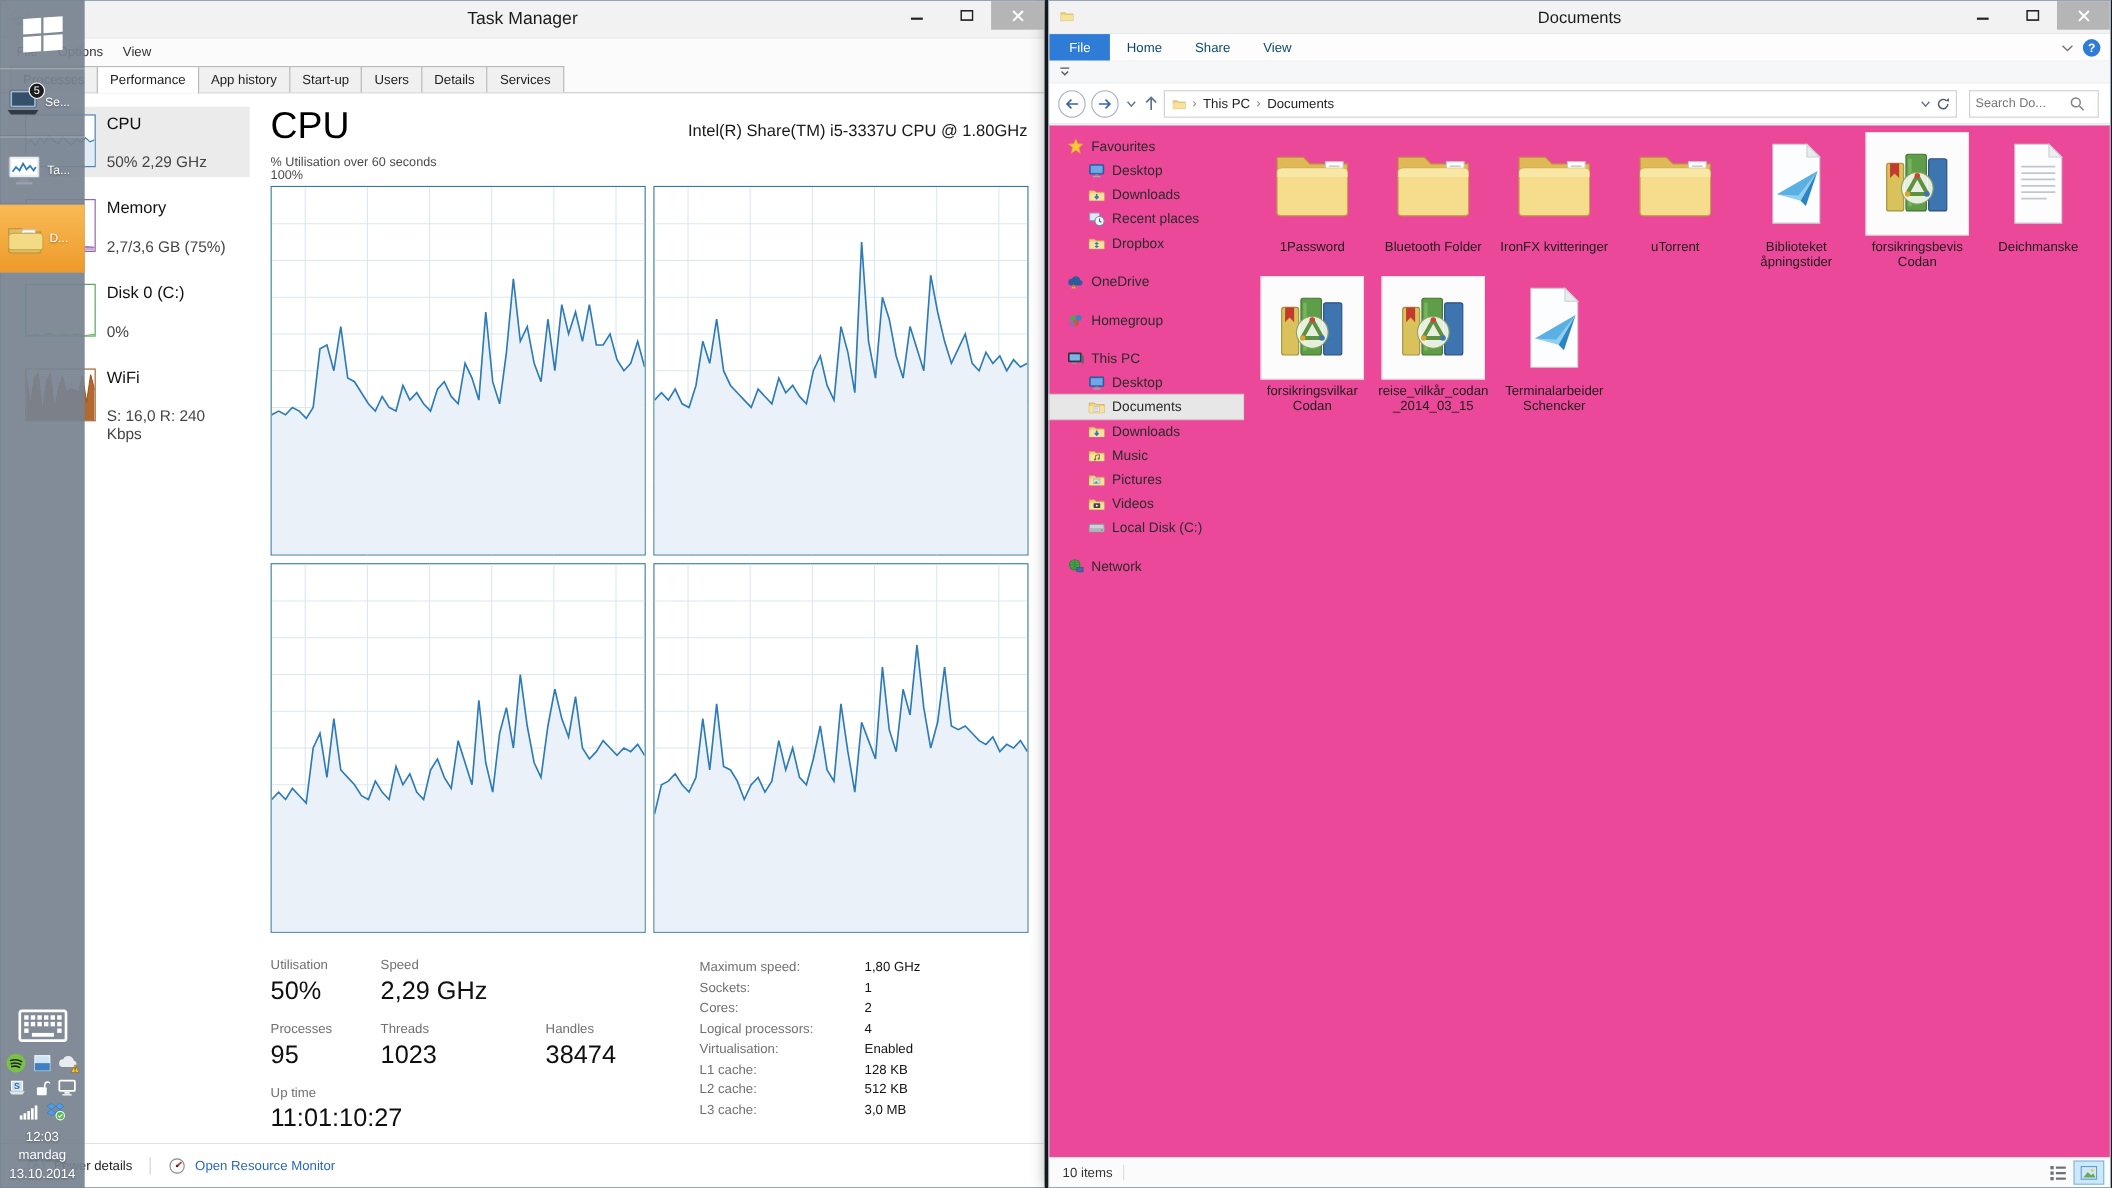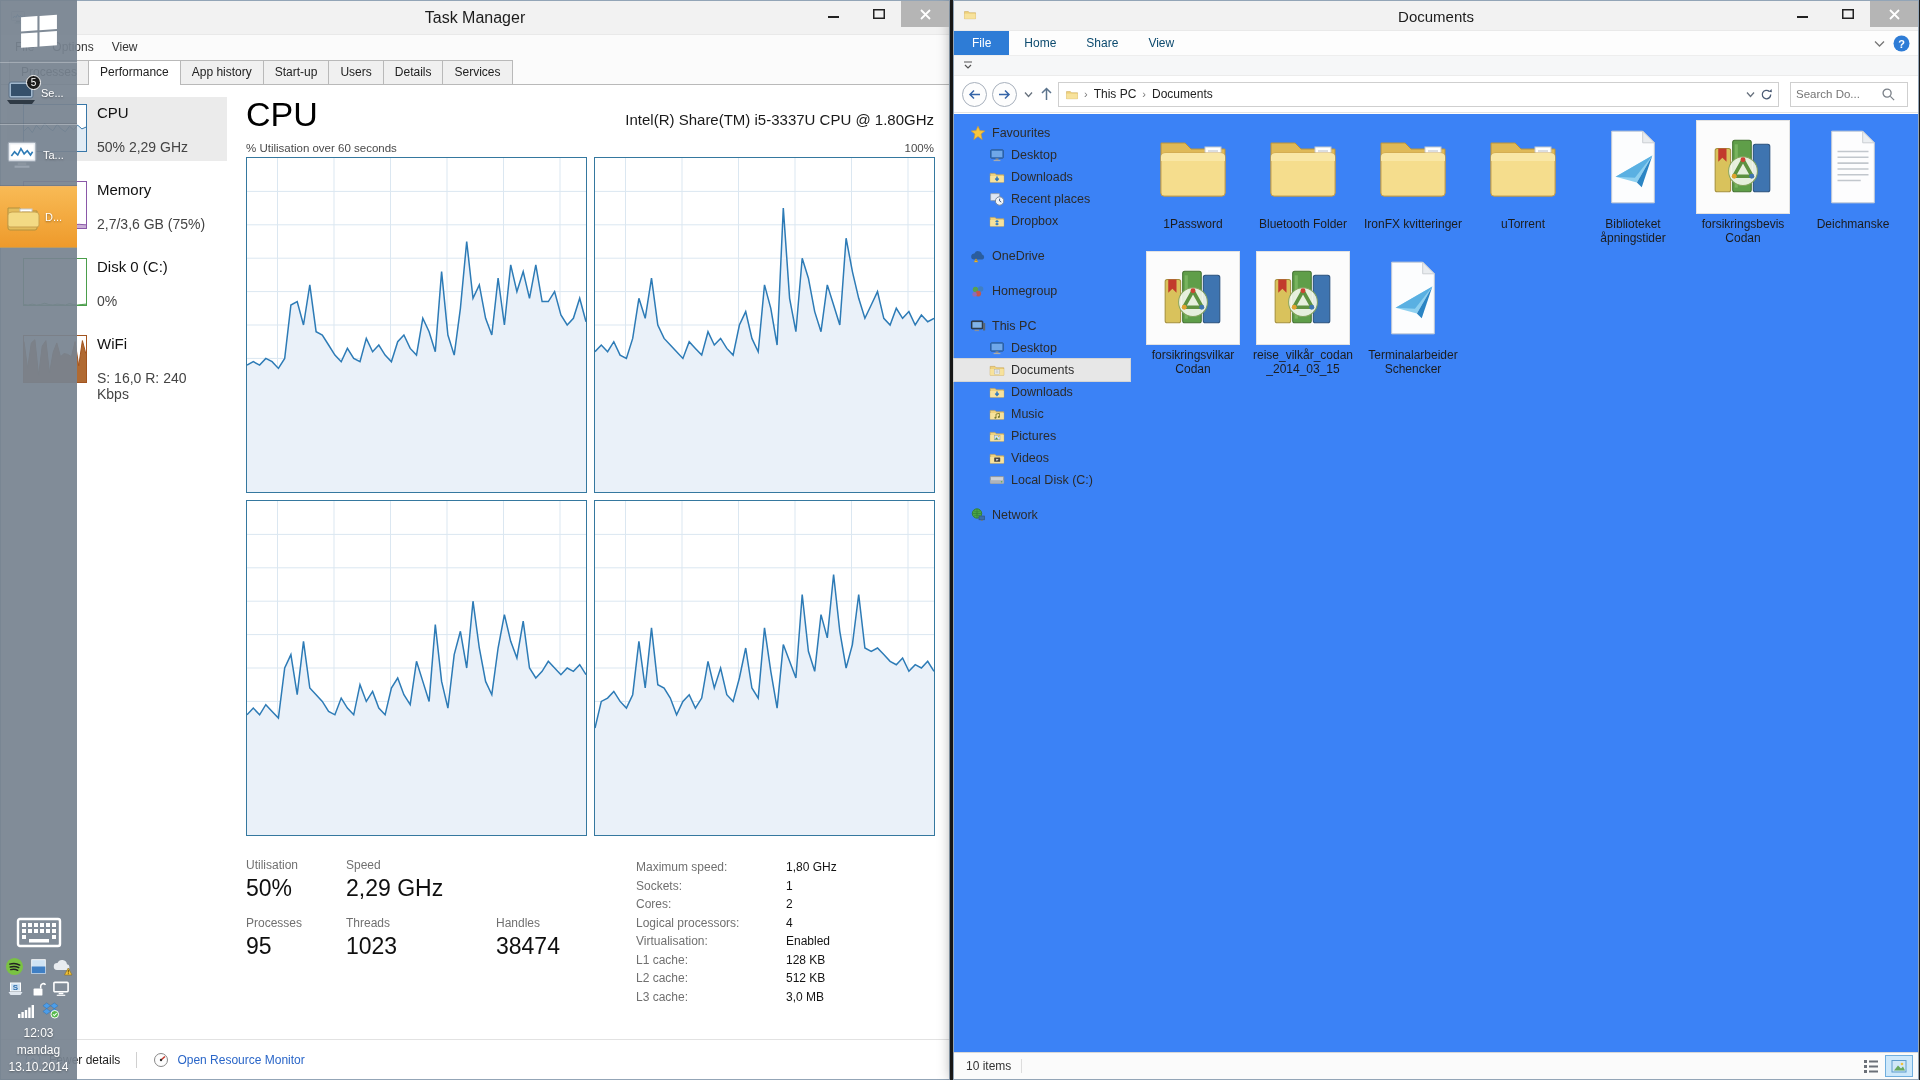--- a/index.html
+++ b/index.html
@@ -29,21 +29,21 @@
   #tm-sidebar { position:absolute; left:6px; top:12px; width:220px; }
   .side-item { position:relative; height:64px; margin-bottom:13px; padding:7px 6px 0 90px; cursor:default; }
   .side-item.selected { background:#ebebeb; }
   .side-thumb { position:absolute; left:16px; top:7px; width:64px; height:48px; background:#fff; border:1px solid #999; }
   .side-name { font-size:15px; color:#111; }
   .side-detail { font-size:14px; color:#444; margin-top:18px; }
   .tm-main { position:absolute; left:245px; right:15px; top:0; bottom:0; }
   .head-row { display:flex; justify-content:space-between; align-items:flex-end; margin-top:10px; }
   .head-row h1 { font-size:34px; font-weight:300; color:#000; letter-spacing:0; }
   .head-row .chip { font-size:15px; color:#1a1a1a; padding-bottom:6px; }
-  .cap-row { display:flex; justify-content:space-between; font-size:11.5px; color:#4a4a4a; margin:8px 0 3px; }
+  .cap-row { display:flex; justify-content:center; font-size:11.5px; color:#4a4a4a; margin:8px 0 3px;flex-direction:column; }
   #tm-charts { display:grid; grid-template-columns:341px 341px; grid-template-rows:336px 336px; gap:7px; }
   .chart { border:1px solid #35789f; background:#fff; }
   .stats { display:flex; margin-top:22px; }
   #stats-big { width:390px; }
   .bigrow { display:flex; margin-bottom:14px; }
   .bigcell .slabel { font-size:12px; color:#707070; margin-bottom:3px; }
   .bigcell .sval { font-size:23px; font-weight:300; color:#0f0f0f; }
   #stats-small { font-size:12px; }
   .smallrow { display:flex; line-height:18.5px; }
   .smallrow .slabel { width:150px; color:#707070; }
@@ -69,21 +69,21 @@
     justify-content:center; color:#3665a8; font-size:14px; background:#fdfdfd; }
   .nav-glyph { color:#5b738c; font-size:14px; padding:0 2px; }
   #addressbar { flex:1; height:25px; border:1px solid #cfcfcf; display:flex; align-items:center; padding:0 4px 0 6px;
     font-size:12px; color:#222; background:#fff; }
   #crumbs { display:flex; align-items:center; gap:4px; flex:1; }
   .crumb-sep { color:#777; font-size:11px; padding:0 2px; }
   #searchbox { width:118px; height:25px; border:1px solid #cfcfcf; margin-left:6px; display:flex; align-items:center;
     padding:0 5px; }
   #searchbox input { border:none; outline:none; width:85px; font-size:11.5px; color:#777;
     font-family:"Liberation Sans", sans-serif; background:transparent; }
-  #ex-body { position:absolute; top:113px; left:0; right:0; bottom:27px; background:#3b82f6; }
+  #ex-body { position:absolute; top:113px; left:0; right:0; bottom:27px; background:#ec4899; }
   #ex-nav { position:absolute; left:0; top:8px; width:176px; font-size:12.5px; color:#2b2b2b; }
   .nav-row { height:22px; display:flex; align-items:center; gap:6px; padding-left:16px; }
   .nav-row.child { padding-left:35px; }
   .nav-row.selected { background:#e7e7e7; outline:1px solid #d4d4d4; }
   .nav-gap { height:13px; }
   #ex-files { position:absolute; left:184px; top:6px; right:10px; display:flex; flex-wrap:wrap; align-content:flex-start; }
   .file-item { width:110px; margin-bottom:6px; text-align:center; }
   .icon-box { width:94px; height:94px; margin:0 auto; display:flex; align-items:center; justify-content:center; }
   .icon-box.framed { border:1px solid #e3e3e3; background:#fcfcfc; }
   .file-label { margin-top:3px; font-size:12px; line-height:14px; color:#1c1c1c; padding:0 2px;
@@ -313,20 +313,26 @@
                 </div>
                 <div class="bigcell" style="width:150px">
                   <div class="slabel">Threads</div>
                   <div class="sval">1023</div>
                 </div>
                 <div class="bigcell" style="width:120px">
                   <div class="slabel">Handles</div>
                   <div class="sval">38474</div>
                 </div>
               </div>
+              <div class="bigrow">
+                <div class="bigcell" style="width:100px">
+                  <div class="slabel">Up time</div>
+                  <div class="sval">11:01:10:27</div>
+                </div>
+              </div>
             </div>
           <div id="stats-small">
               <div class="smallrow">
                 <div class="slabel">Maximum speed:</div>
                 <div class="sval">1,80 GHz</div>
               </div>
               <div class="smallrow">
                 <div class="slabel">Sockets:</div>
                 <div class="sval">1</div>
               </div>

